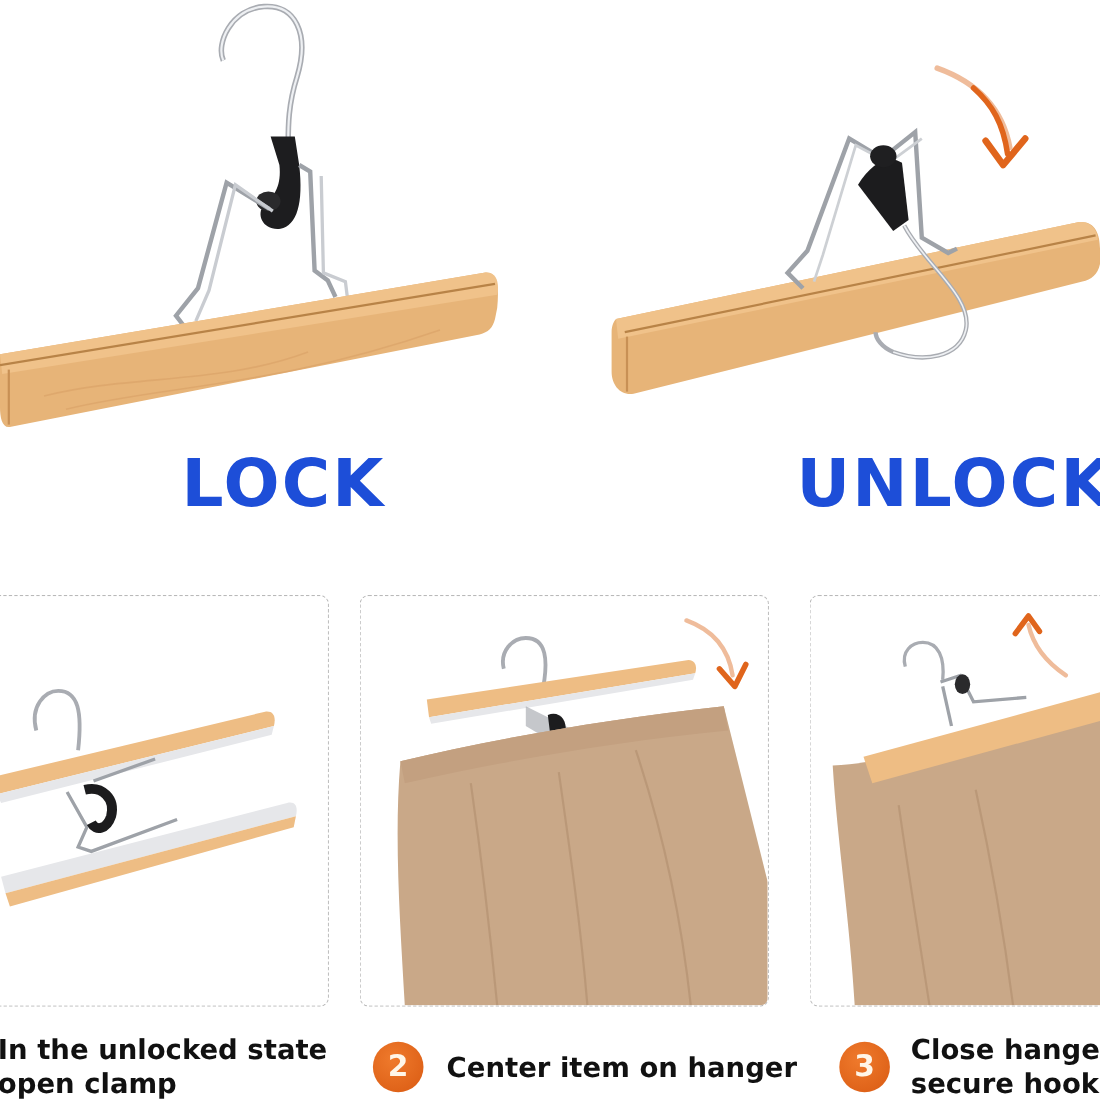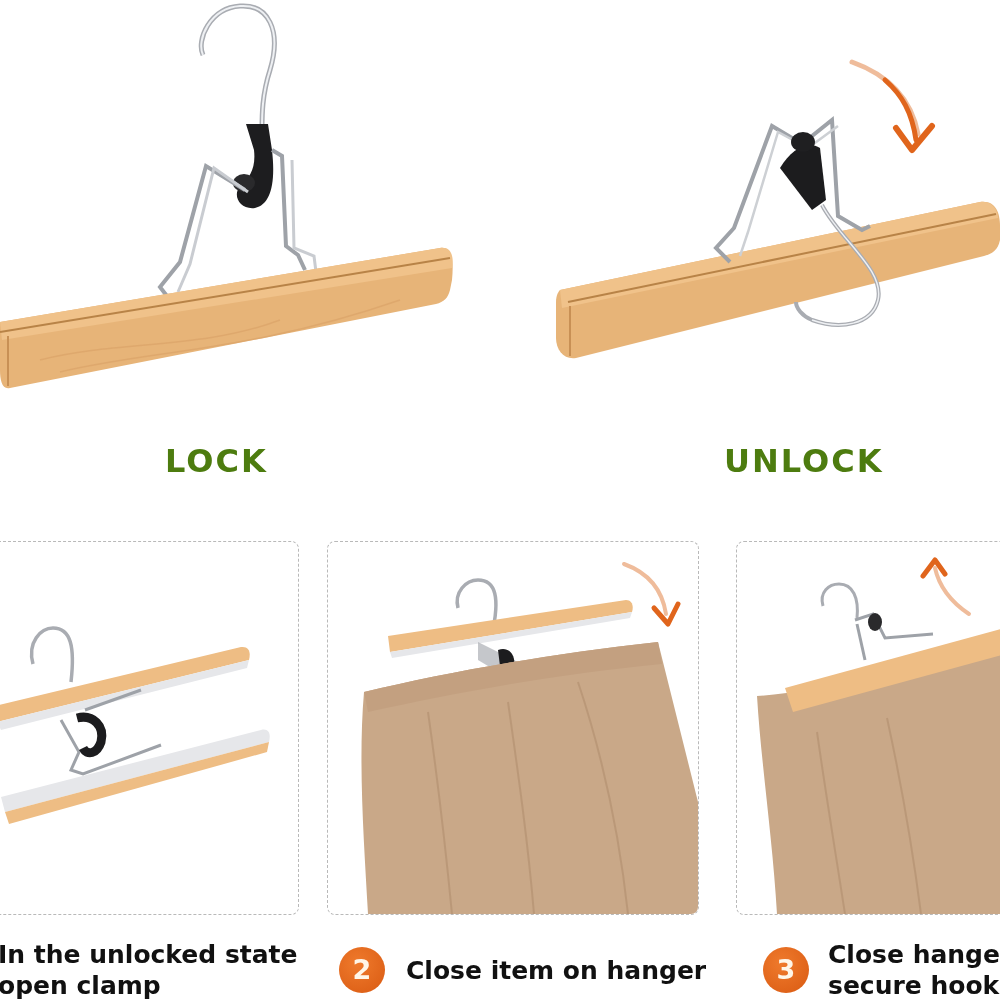--- a/index.html
+++ b/index.html
@@ -1,19 +1,19 @@
 <!DOCTYPE html>
 <html><head>
 <meta charset="utf-8">
 <style>
   html, body { margin: 0; padding: 0; background: #ffffff; }
   body { width: 1000px; height: 1000px; position: relative; overflow: hidden;
          font-family: "DejaVu Sans", "Liberation Sans", sans-serif; color: #111; }
   .abs { position: absolute; }
-  .label-big { font-weight: bold; font-size: 32px; letter-spacing: 2px; color: #4d7c0f; margin-top: 37px; }
+  .label-big { font-weight: bold; font-size: 60px; letter-spacing: 2px; color: #1d4ed8; }
   .panel { position: absolute; border: 1.5px dashed #b9b9b9; border-radius: 8px; background: #fff; overflow: hidden; }
   .caption { position: absolute; font-size: 25px; font-weight: 600; line-height: 31px; color: #111; white-space: nowrap; }
   .badge { position: absolute; width: 46px; height: 46px; border-radius: 50%;
            background: radial-gradient(circle at 40% 35%, #ef7a2c, #d95a12);
            color: #fff6e8; font-weight: bold; font-size: 27px; text-align: center; line-height: 46px; }
   svg { display: block; }
 </style>
 </head>
 <body>
 
@@ -119,20 +119,20 @@
   </svg>
 </div>
 
 <div class="caption" style="left:-2px;top:939px;">
   <div>In the unlocked state</div>
   <div>open clamp</div>
 </div>
 
 <div class="badge" style="left:339px;top:947px;">2</div>
 <div class="caption" style="left:406px;top:955px;">
-  <div>Close item on hanger</div>
+  <div>Center item on hanger</div>
 </div>
 
 <div class="badge" style="left:763px;top:947px;">3</div>
 <div class="caption" style="left:828px;top:939px;">
   <div>Close hanger</div>
   <div>secure hook</div>
 </div>
 
 </body></html>

